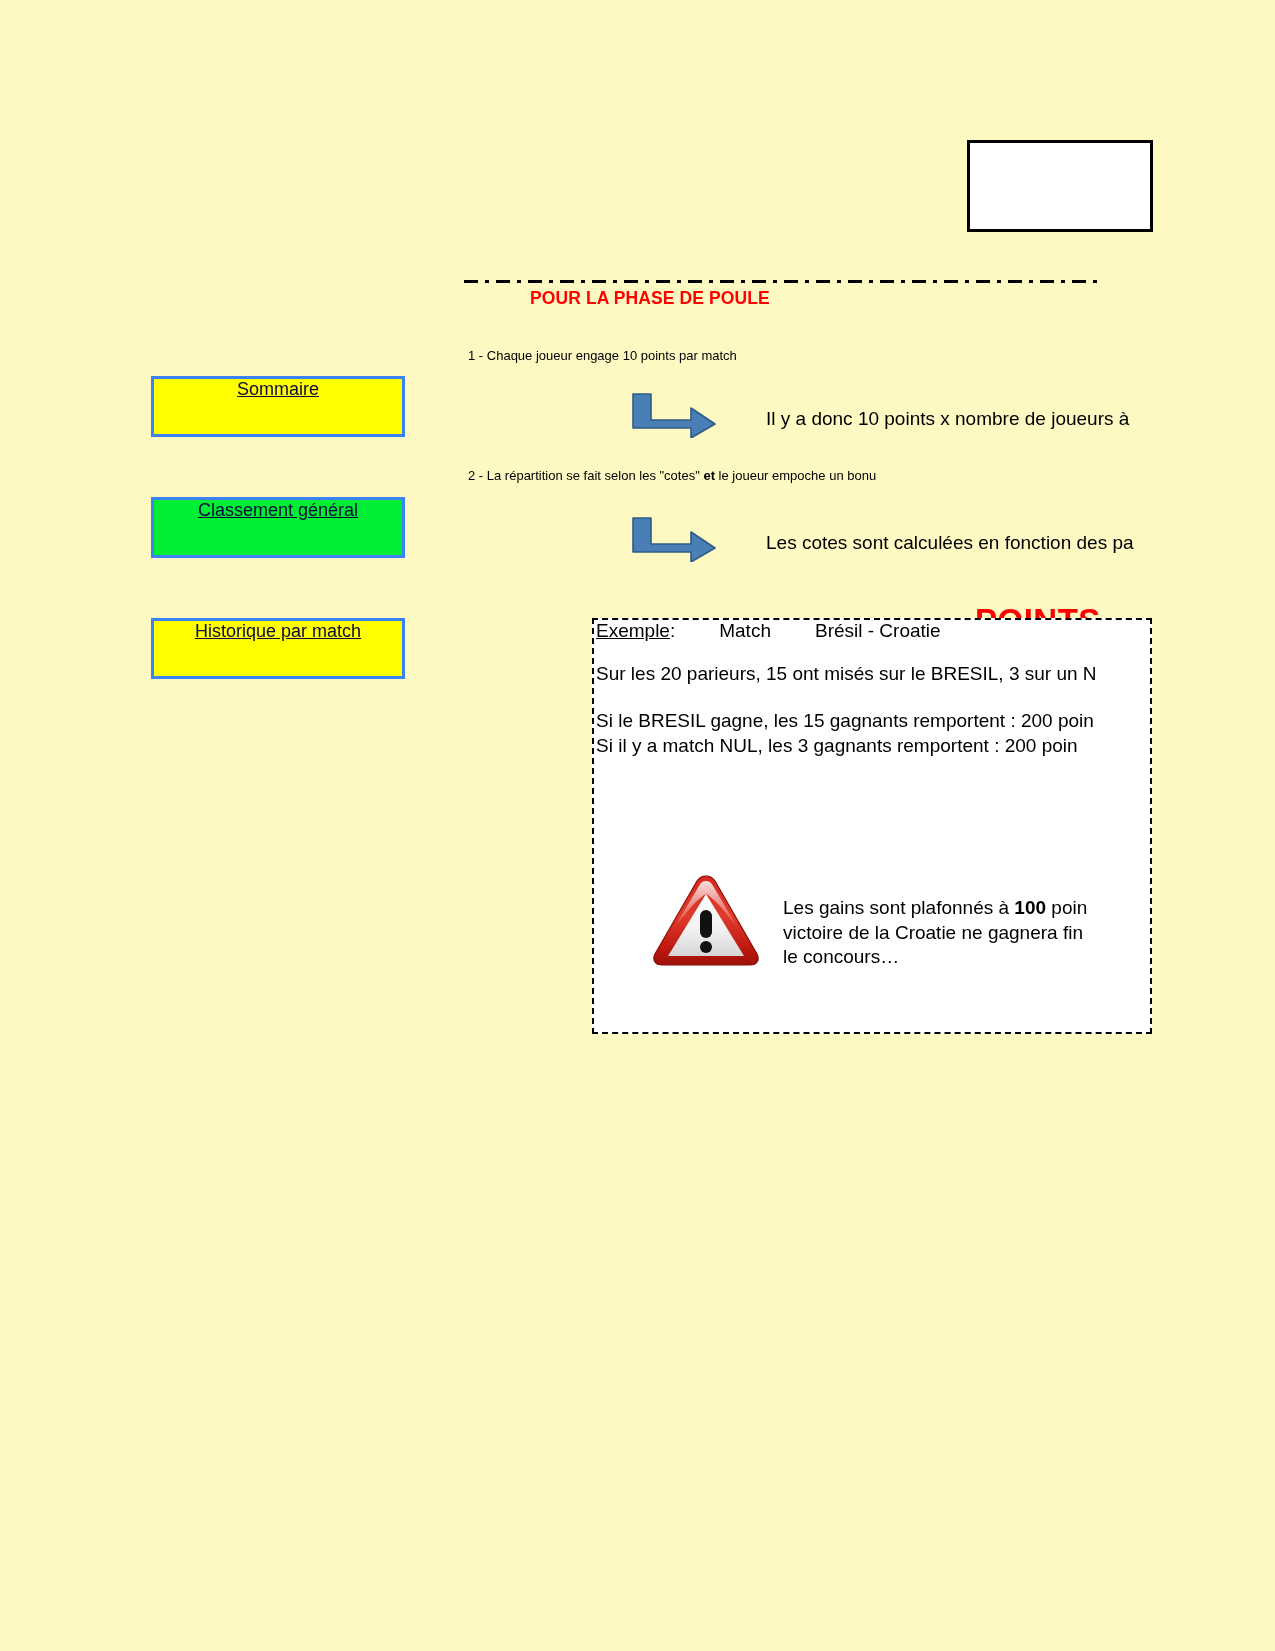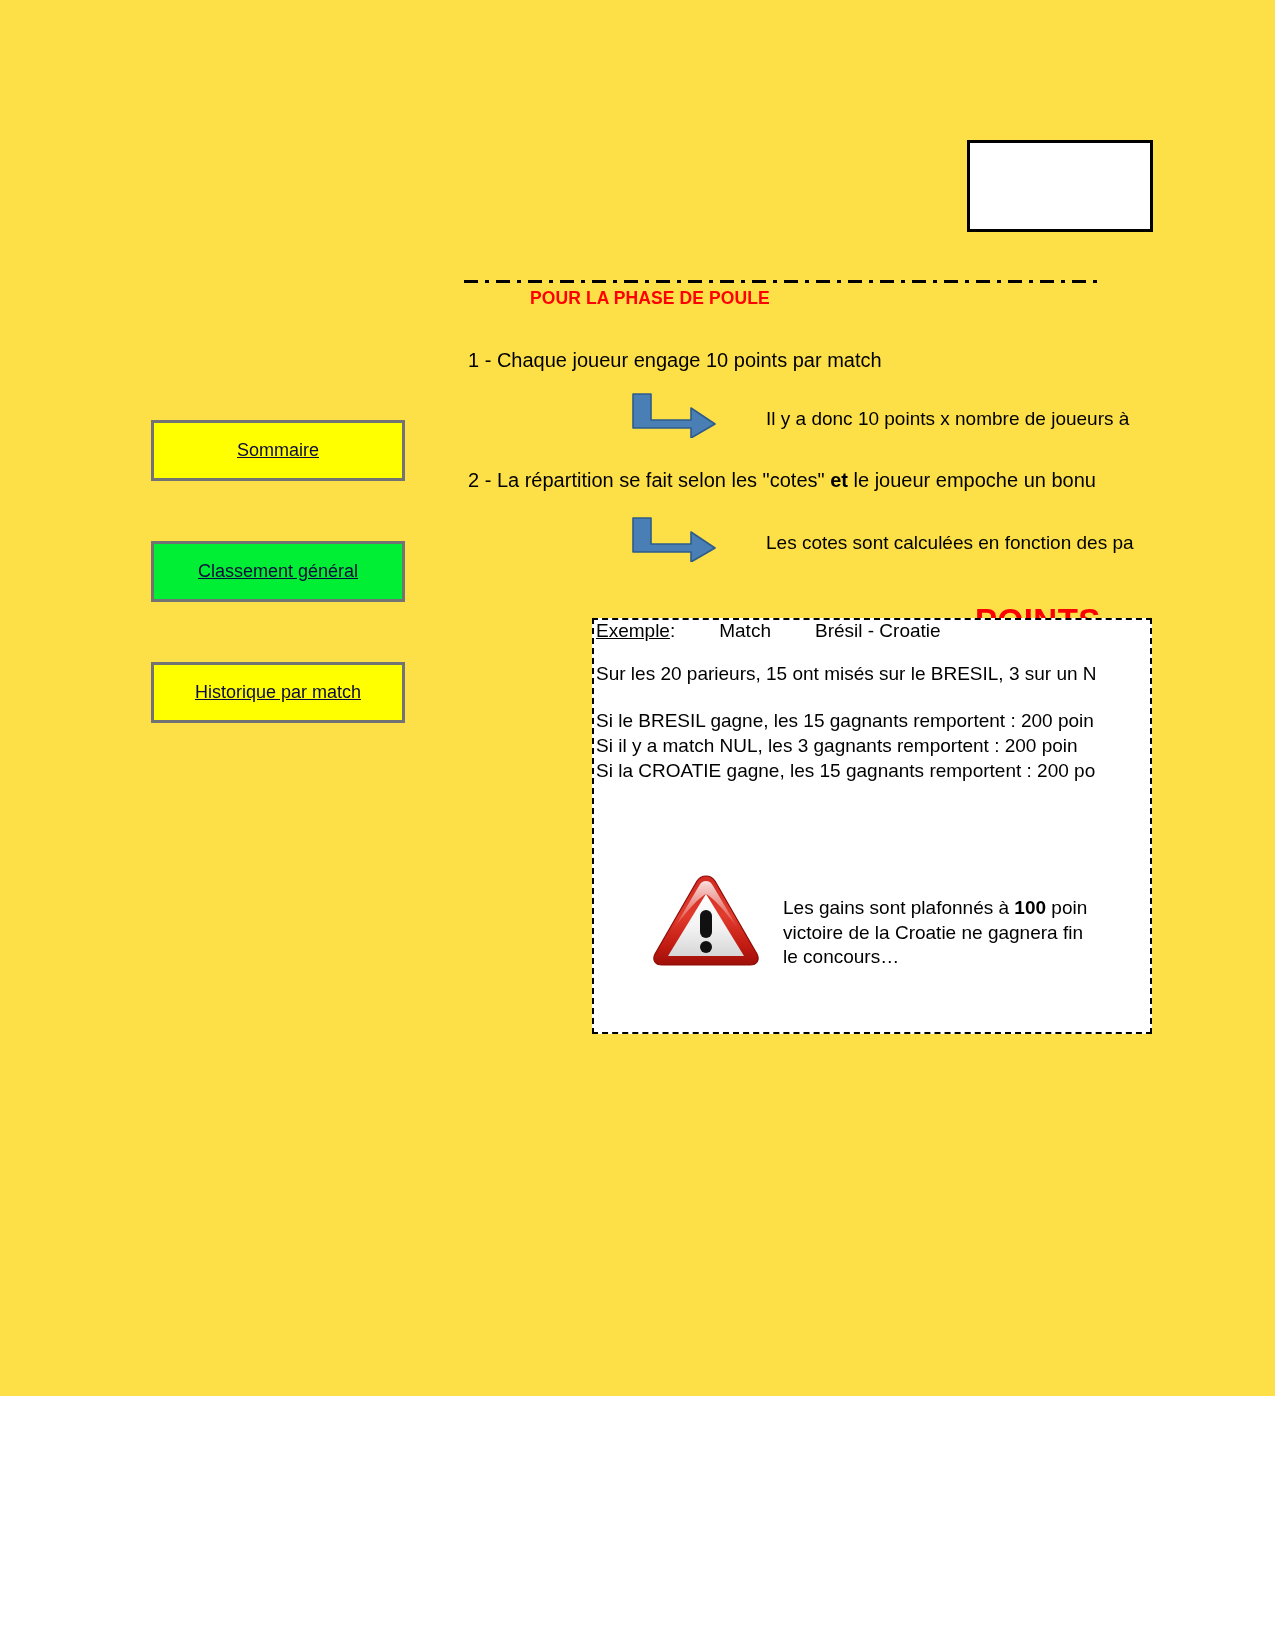--- a/index.html
+++ b/index.html
@@ -7,22 +7,22 @@
     padding: 0;
     background: #ffffff;
   }
   body {
     font-family: "Liberation Sans", sans-serif;
     color: #000000;
   }
   #page {
     position: relative;
     width: 1275px;
-    height: 1396px;
-    background: #fde047;
+    height: 1651px;
+    background: #fef9c3;
     overflow: hidden;
   }
 
   
   #top-box {
     position: absolute;
     left: 967px;
     top: 140px;
     width: 186px;
     height: 92px;
@@ -53,21 +53,21 @@
     font-size: 17.5px;
     font-weight: bold;
     color: #FF0000;
     letter-spacing: 0.1px;
     white-space: nowrap;
   }
 
   
   .stmt {
     position: absolute;
-    font-size: 20px;
+    font-size: 13px;
     color: #000000;
     white-space: nowrap;
     line-height: 1.25;
   }
   #stmt-1 { left: 468px; top: 348px; }
   #stmt-2 { left: 468px; top: 468px; }
 
   .sub {
     position: absolute;
     font-size: 19px;
@@ -144,29 +144,27 @@
   }
   #warn-text b { font-weight: bold; }
 
   
   .navbtn {
     position: absolute;
     left: 151px;
     width: 254px;
     height: 61px;
     box-sizing: border-box;
-    border: 3px solid #737373;
+    border: 3px solid #3b82f6;
     display: flex;
-    align-items: center;
     justify-content: center;
     font-size: 18px;
     color: #0a0a3c;
     text-decoration: underline;
     cursor: pointer;
-    margin-top: 44px;
   }
   #nav-sommaire   { top: 376px; background: #FFFF00; }
   #nav-classement { top: 497px; background: #00EE33; }
   #nav-historique { top: 618px; background: #FFFF00; }
 </style>
 </head>
 <body>
 
 <div id="page">
 
@@ -193,21 +191,20 @@
   <div id="points-title">POINTS</div>
 
   <div id="example-box"></div>
 
   <div class="ex-line" id="ex-title"><u>Exemple</u><span>:</span><span class="ex-tab-wide"></span><span>Match</span><span class="ex-tab-wide"></span><span>Brésil - Croatie</span></div>
 
   <div class="ex-line" id="ex-intro">Sur les 20 parieurs, 15 ont misés sur le BRESIL, 3 sur un N</div>
 
   <div class="ex-line" id="ex-r1">Si le BRESIL gagne, les 15 gagnants remportent : 200 poin</div>
   <div class="ex-line" id="ex-r2">Si il y a match NUL, les 3 gagnants remportent : 200 poin</div>
-  <div class="ex-line" id="ex-r3">Si la CROATIE gagne, les 15 gagnants remportent : 200 po</div>
 
   <svg id="warn-icon" viewBox="0 0 110 96">
     <defs>
       <linearGradient id="gRed" x1="0" y1="0" x2="0" y2="1">
         <stop offset="0%" stop-color="#d42a22"></stop>
         <stop offset="45%" stop-color="#e03b2d"></stop>
         <stop offset="78%" stop-color="#c21b12"></stop>
         <stop offset="100%" stop-color="#9e0f09"></stop>
       </linearGradient>
       <linearGradient id="gInner" x1="0" y1="0" x2="0" y2="1">

